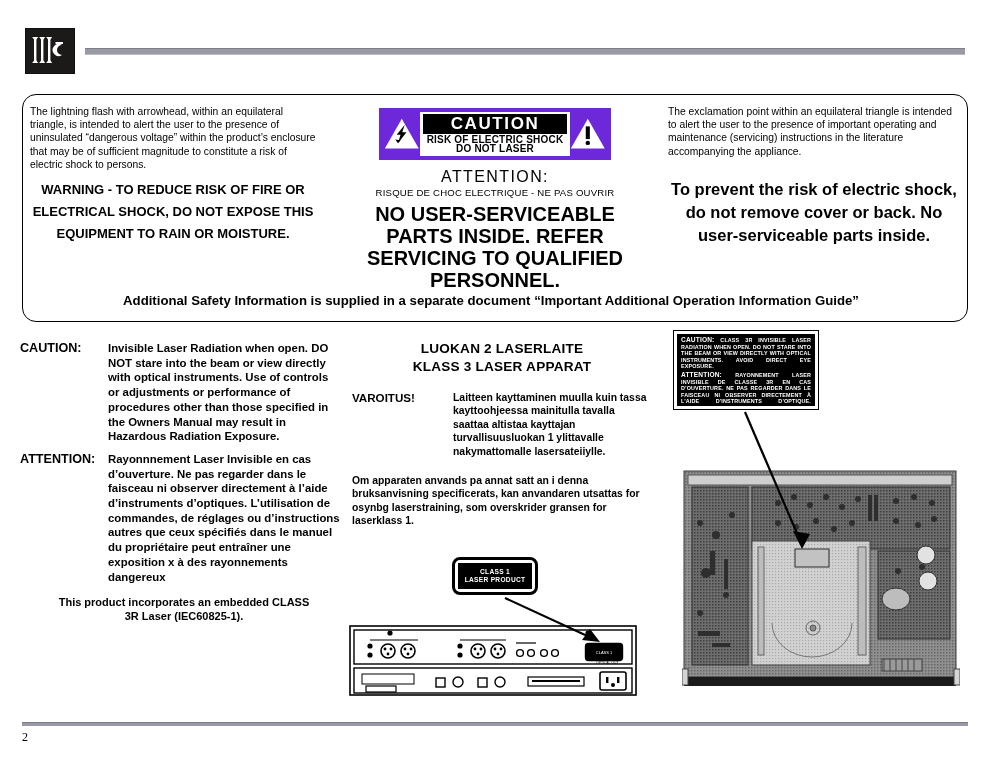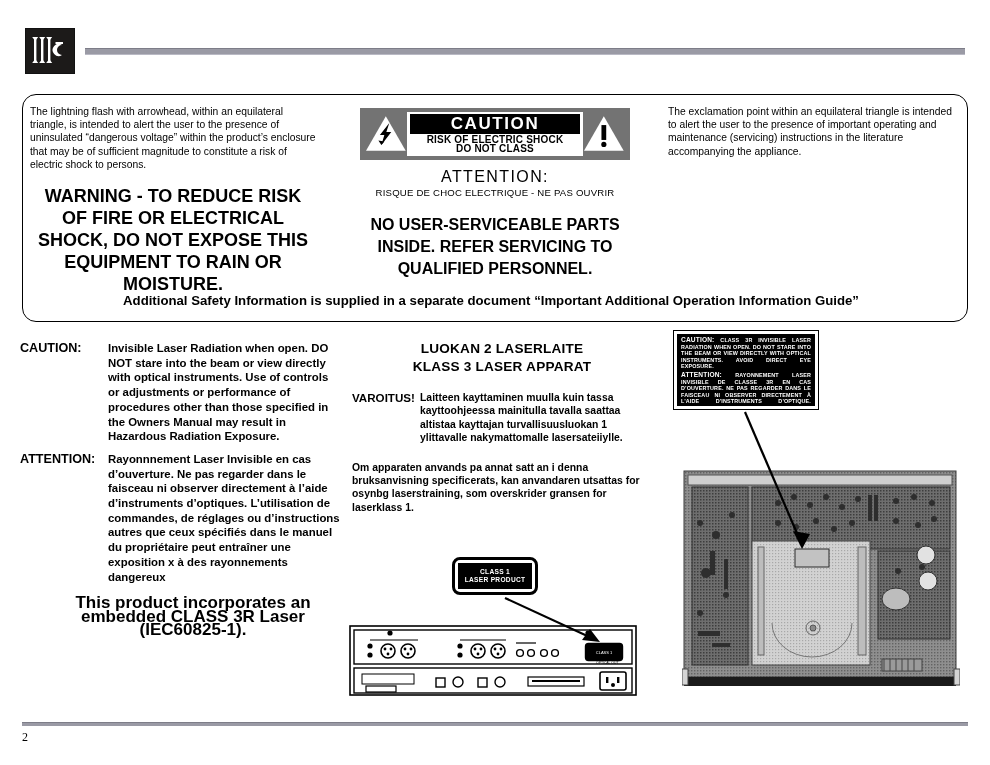--- a/index.html
+++ b/index.html
@@ -61,41 +61,41 @@
     left: 345px; top: 108px;
     width: 300px;
     text-align: center;
   }
   .fineprint {
     font-size: 10.3px;
     line-height: 13.2px;
     text-align: left;
   }
   .bigwarn {
-    font-size: 18px;
+    font-size: 13px;
     line-height: 22px;
     font-weight: bold;
     text-align: center;
-    margin-top: 14px;
+    margin-top: 8px;
   }
   .bigwarn-right {
     font-size: 16.5px;
     line-height: 23px;
     font-weight: bold;
     text-align: center;
     margin-top: 20px;
   }
 
   
   .caution-banner {
     position: relative;
-    width: 270px;
+    width: 232px;
     height: 52px;
     margin: 0 auto;
-    background: #737373;
+    background: #6d28d9;
     display: flex;
     align-items: center;
     justify-content: space-between;
     padding: 0 5px;
     box-sizing: border-box;
   }
   .caution-core {
     background: #fff;
     width: 178px;
     height: 44px;
@@ -128,25 +128,25 @@
     margin-top: 8px;
     text-align: center;
   }
   .attention-fr-sub {
     font-size: 9.6px;
     letter-spacing: .2px;
     text-align: center;
     margin-top: 1px;
   }
   .no-service {
-    font-size: 16px;
+    font-size: 20px;
     line-height: 22px;
     font-weight: bold;
     text-align: center;
-    margin-top: 16px;
+    margin-top: 5px;
   }
   .addl-line {
     position: absolute;
     left: 0; right: 8px; top: 293px;
     text-align: center;
     font-size: 13.2px;
     font-weight: bold;
   }
 
   
@@ -156,42 +156,42 @@
     width: 320px;
     font-size: 11.4px;
     line-height: 14.7px;
     font-weight: bold;
   }
   .lrow { display: flex; margin-bottom: 8px; }
   .lrow .lbl { width: 88px; flex: 0 0 88px; font-size: 12.6px; }
   .lrow .bdy { flex: 1; }
   .embedded-note {
     margin-top: 12px;
-    margin-left: 43px;
-    font-size: 17px;
+    margin-left: 34px;
+    font-size: 11px;
     line-height: 13.5px;
     font-weight: bold;
     text-align: center;
     width: 260px;
   }
 
   
   .mid {
     position: absolute;
     left: 352px; top: 340px;
     width: 300px;
   }
   .mid-title {
     text-align: center;
     font-size: 13.6px;
     font-weight: bold;
     line-height: 17.5px;
     letter-spacing: .2px;
   }
-  .mid-row { display: flex; margin-top: 16px; font-size: 10.4px; line-height: 13.4px; font-weight: bold; }
+  .mid-row { display: flex; margin-top: 16px; font-size: 10.4px; line-height: 13.4px; font-weight: bold; gap: 33px; }
   .mid-row .mlbl { width: 68px; flex: 0 0 68px; font-size: 11.6px; }
   .mid-row .mbdy { flex: 1; }
 
   
   .class1 {
     position: absolute;
     left: 452px; top: 557px;
     width: 86px; height: 38px;
     border: 3px solid #000;
     border-radius: 8px;
@@ -288,35 +288,36 @@
   <div class="col-center">
     <div class="caution-banner">
       <svg width="42" height="40" viewBox="0 0 42 40" aria-hidden="true">
         <polygon points="21,2 41,37 1,37" fill="#ffffff"></polygon>
         <polygon points="24.5,9 15,21 19.5,21 16.5,31 26.5,18 21.5,18" fill="#000000"></polygon>
         <polygon points="16.5,31 13.5,26.5 19.5,27.5" fill="#000000"></polygon>
       </svg>
       <div class="caution-core">
         <div class="caution-word">CAUTION</div>
         <div class="caution-sub">RISK OF ELECTRIC SHOCK</div>
-        <div class="caution-sub">DO NOT CLASS</div>
+        <div class="caution-sub">DO NOT LASER</div>
       </div>
       <svg width="42" height="40" viewBox="0 0 42 40" aria-hidden="true">
         <polygon points="21,2 41,37 1,37" fill="#ffffff"></polygon>
         <rect x="18.6" y="11" width="4.8" height="15" fill="#000000"></rect>
         <circle cx="21" cy="30.5" r="2.6" fill="#000000"></circle>
       </svg>
     </div>
     <div class="attention-fr">ATTENTION:</div>
     <div class="attention-fr-sub">RISQUE DE CHOC ELECTRIQUE - NE PAS OUVRIR</div>
     <div class="no-service">NO USER-SERVICEABLE PARTS INSIDE. REFER SERVICING TO QUALIFIED PERSONNEL.</div>
   </div>
 
   <div class="col-right">
     <div class="fineprint">The exclamation point within an equilateral triangle is intended to alert the user to the presence of important operating and maintenance (servicing) instructions in the literature accompanying the appliance.</div>
+    <div class="bigwarn-right">To prevent the risk of electric shock, do not remove cover or back. No user-serviceable parts inside.</div>
   </div>
 
   <div class="addl-line">Additional Safety Information is supplied in a separate document “Important Additional Operation Information Guide”</div>
 
   <div class="laser-left">
     <div class="lrow">
       <div class="lbl">CAUTION:</div>
       <div class="bdy">Invisible Laser Radiation when open. DO NOT stare into the beam or view directly with optical instruments. Use of controls or adjustments or performance of procedures other than those specified in the Owners Manual may result in Hazardous Radiation Exposure.</div>
     </div>
     <div class="lrow">

